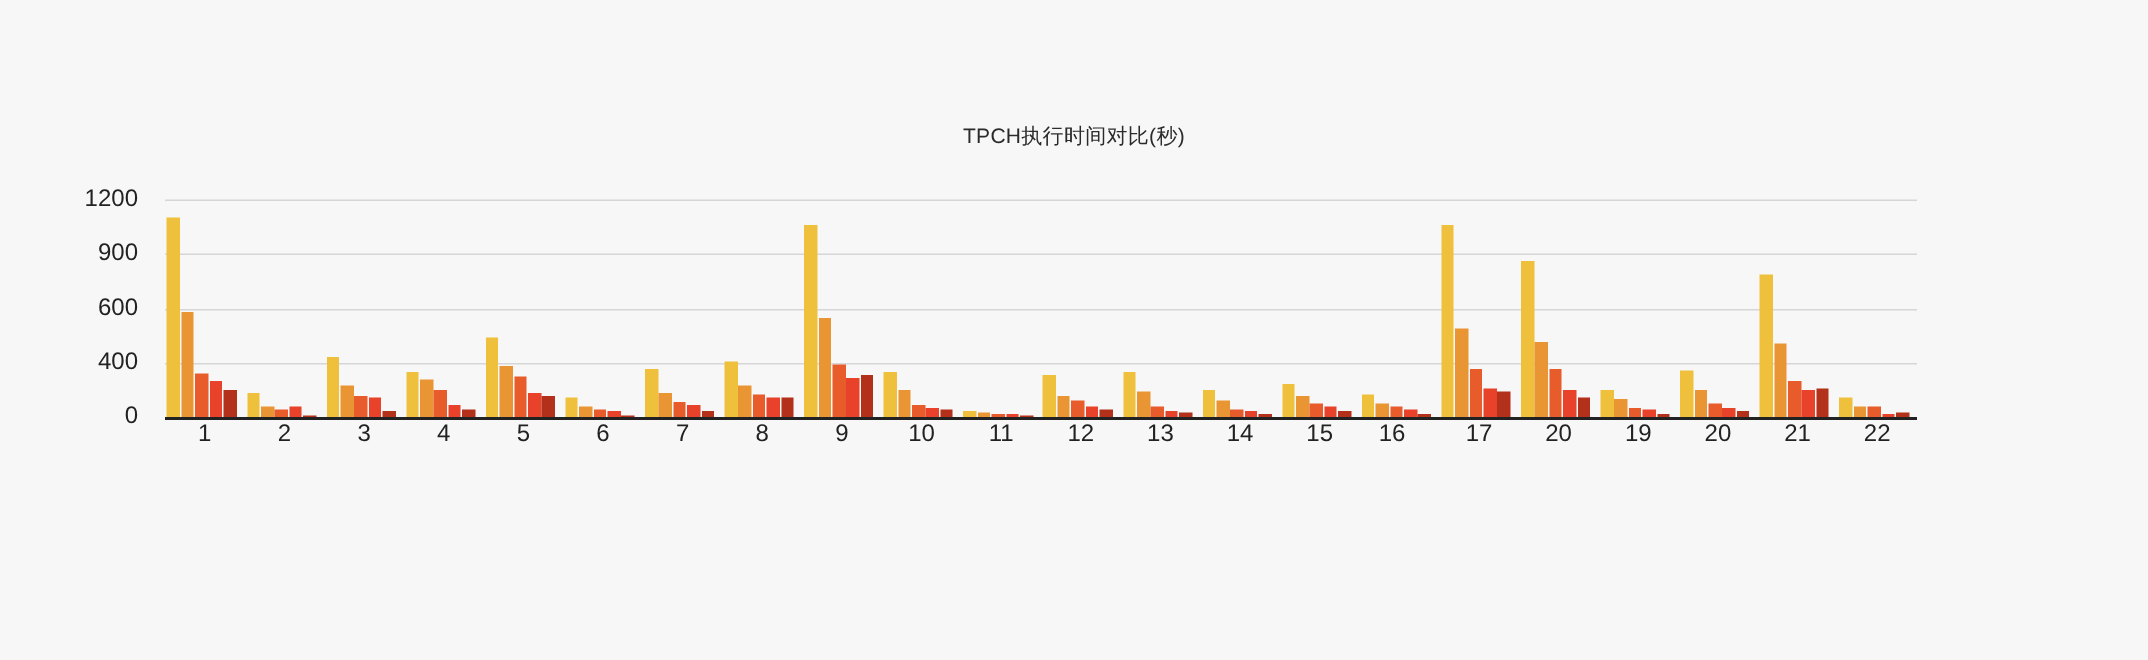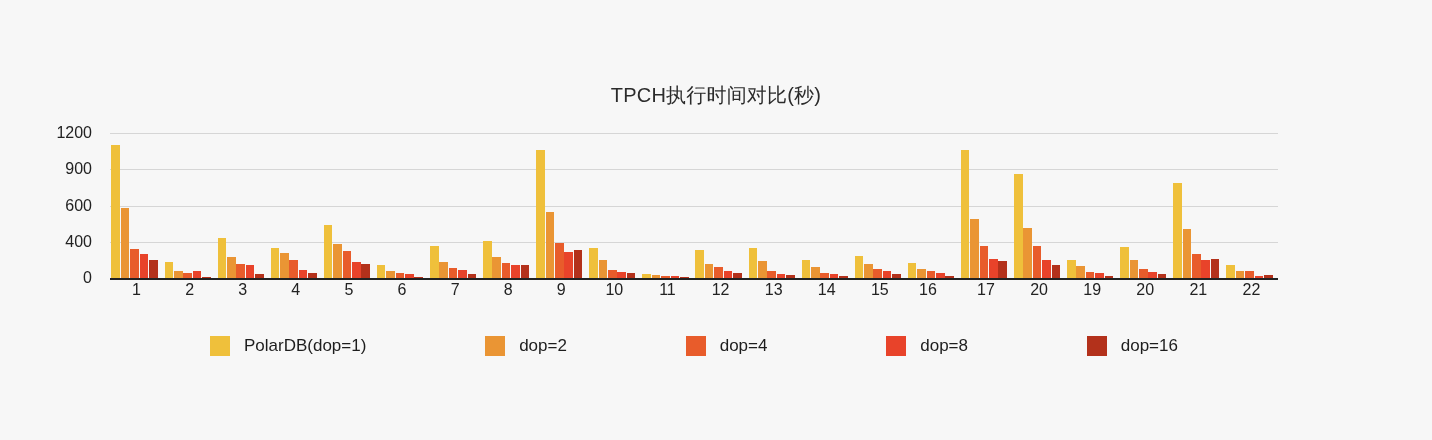--- a/index.html
+++ b/index.html
@@ -19,21 +19,21 @@
     width: 1432px;
     height: 440px;
     box-sizing: border-box;
   }
   #chart-title {
     position: absolute;
     top: 82px;
     left: 0;
     width: 1432px;
     text-align: center;
-    font-size: 20px;
+    font-size: 14px;
     color: #2b2b2b;
     letter-spacing: 0.2px;
   }
   #plot-area {
     position: absolute;
     left: 110px;
     top: 133px;
     width: 1168px;
     height: 145px;
   }
@@ -325,36 +325,14 @@
       <div class="x-tick" style="left: 769.818px;">15</div>
       <div class="x-tick" style="left: 818px;">16</div>
       <div class="x-tick" style="left: 876px;">17</div>
       <div class="x-tick" style="left: 929.091px;">20</div>
       <div class="x-tick" style="left: 982.182px;">19</div>
       <div class="x-tick" style="left: 1035.27px;">20</div>
       <div class="x-tick" style="left: 1088.36px;">21</div>
       <div class="x-tick" style="left: 1141.45px;">22</div>
     </div>
 
-  <div id="legend">
-      <div class="legend-item">
-        <span class="legend-swatch" style="background: rgb(239, 192, 59);"></span>
-        <span class="legend-label">PolarDB(dop=1)</span>
-      </div>
-      <div class="legend-item">
-        <span class="legend-swatch" style="background: rgb(234, 149, 52);"></span>
-        <span class="legend-label">dop=2</span>
-      </div>
-      <div class="legend-item">
-        <span class="legend-swatch" style="background: rgb(232, 92, 43);"></span>
-        <span class="legend-label">dop=4</span>
-      </div>
-      <div class="legend-item">
-        <span class="legend-swatch" style="background: rgb(232, 67, 42);"></span>
-        <span class="legend-label">dop=8</span>
-      </div>
-      <div class="legend-item">
-        <span class="legend-swatch" style="background: rgb(179, 49, 27);"></span>
-        <span class="legend-label">dop=16</span>
-      </div>
-    </div>
 
 </div>
 
 </body></html>

